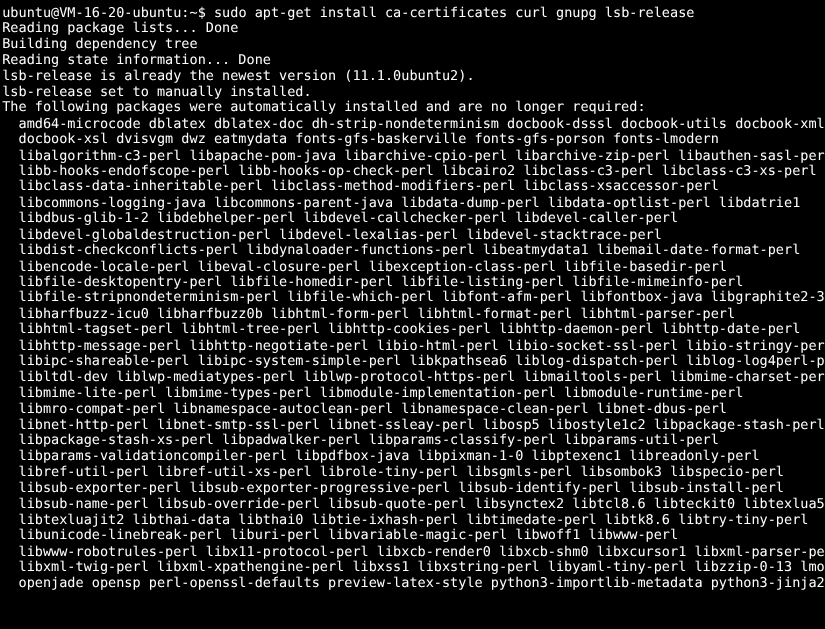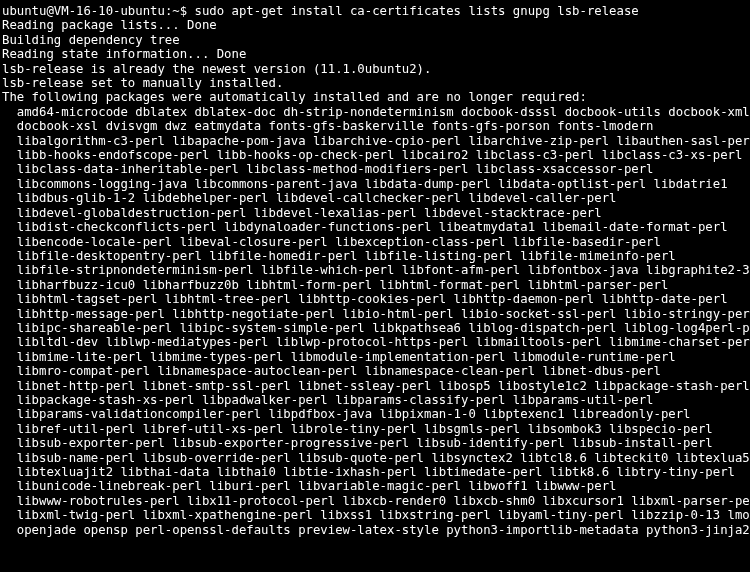--- a/index.html
+++ b/index.html
@@ -18,21 +18,21 @@
     padding: 4px 2px;
     white-space: pre;
     letter-spacing: 0px;
   }
   .prompt-user { color: #fff; }
   .prompt-cmd  { color: #fff; }
 </style>
 </head>
 <body>
 
-<div class="terminal"><span><span class="prompt-user">ubuntu@VM-16-10-ubuntu</span>:<span>~</span><span>$</span> </span><span class="prompt-cmd">sudo apt-get install ca-certificates lists gnupg lsb-release</span>
+<div class="terminal"><span><span class="prompt-user">ubuntu@VM-16-20-ubuntu</span>:<span>~</span><span>$</span> </span><span class="prompt-cmd">sudo apt-get install ca-certificates curl gnupg lsb-release</span>
 <span id="output-lines">Reading package lists... Done
 Building dependency tree
 Reading state information... Done
 lsb-release is already the newest version (11.1.0ubuntu2).
 lsb-release set to manually installed.
 The following packages were automatically installed and are no longer required:
   amd64-microcode dblatex dblatex-doc dh-strip-nondeterminism docbook-dsssl docbook-utils docbook-xml
   docbook-xsl dvisvgm dwz eatmydata fonts-gfs-baskerville fonts-gfs-porson fonts-lmodern
   libalgorithm-c3-perl libapache-pom-java libarchive-cpio-perl libarchive-zip-perl libauthen-sasl-perl
   libb-hooks-endofscope-perl libb-hooks-op-check-perl libcairo2 libclass-c3-perl libclass-c3-xs-perl

